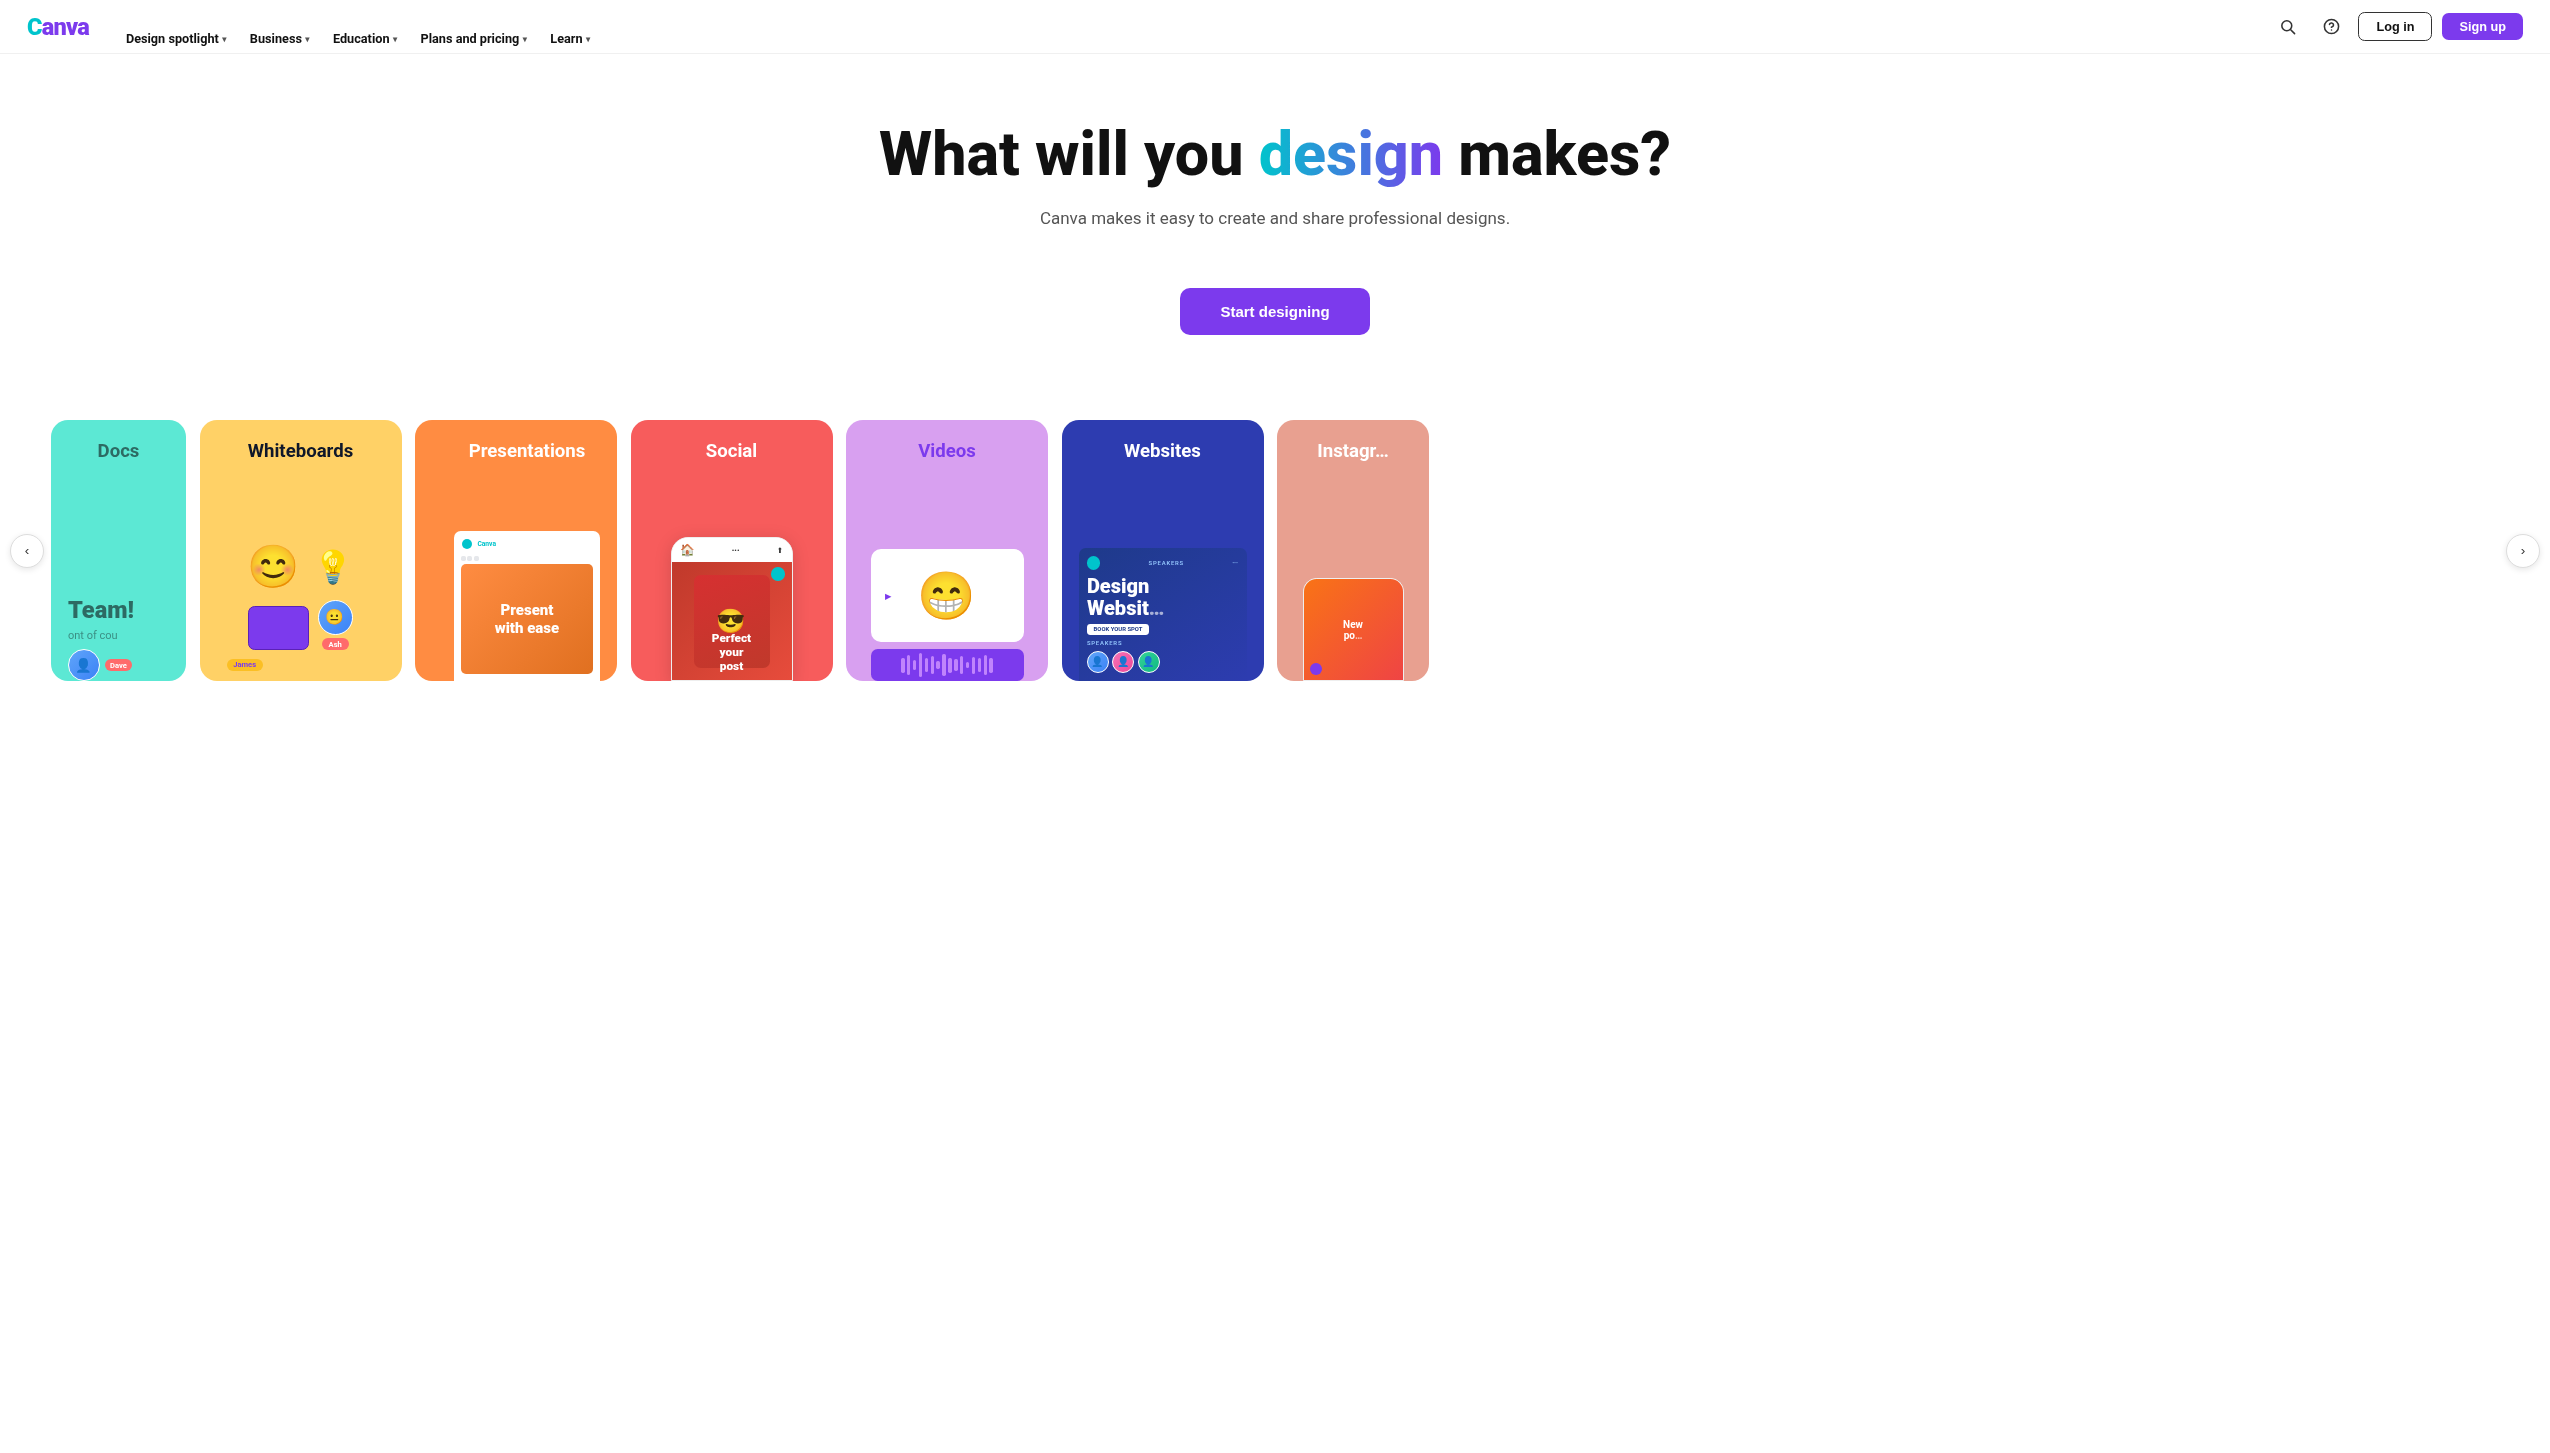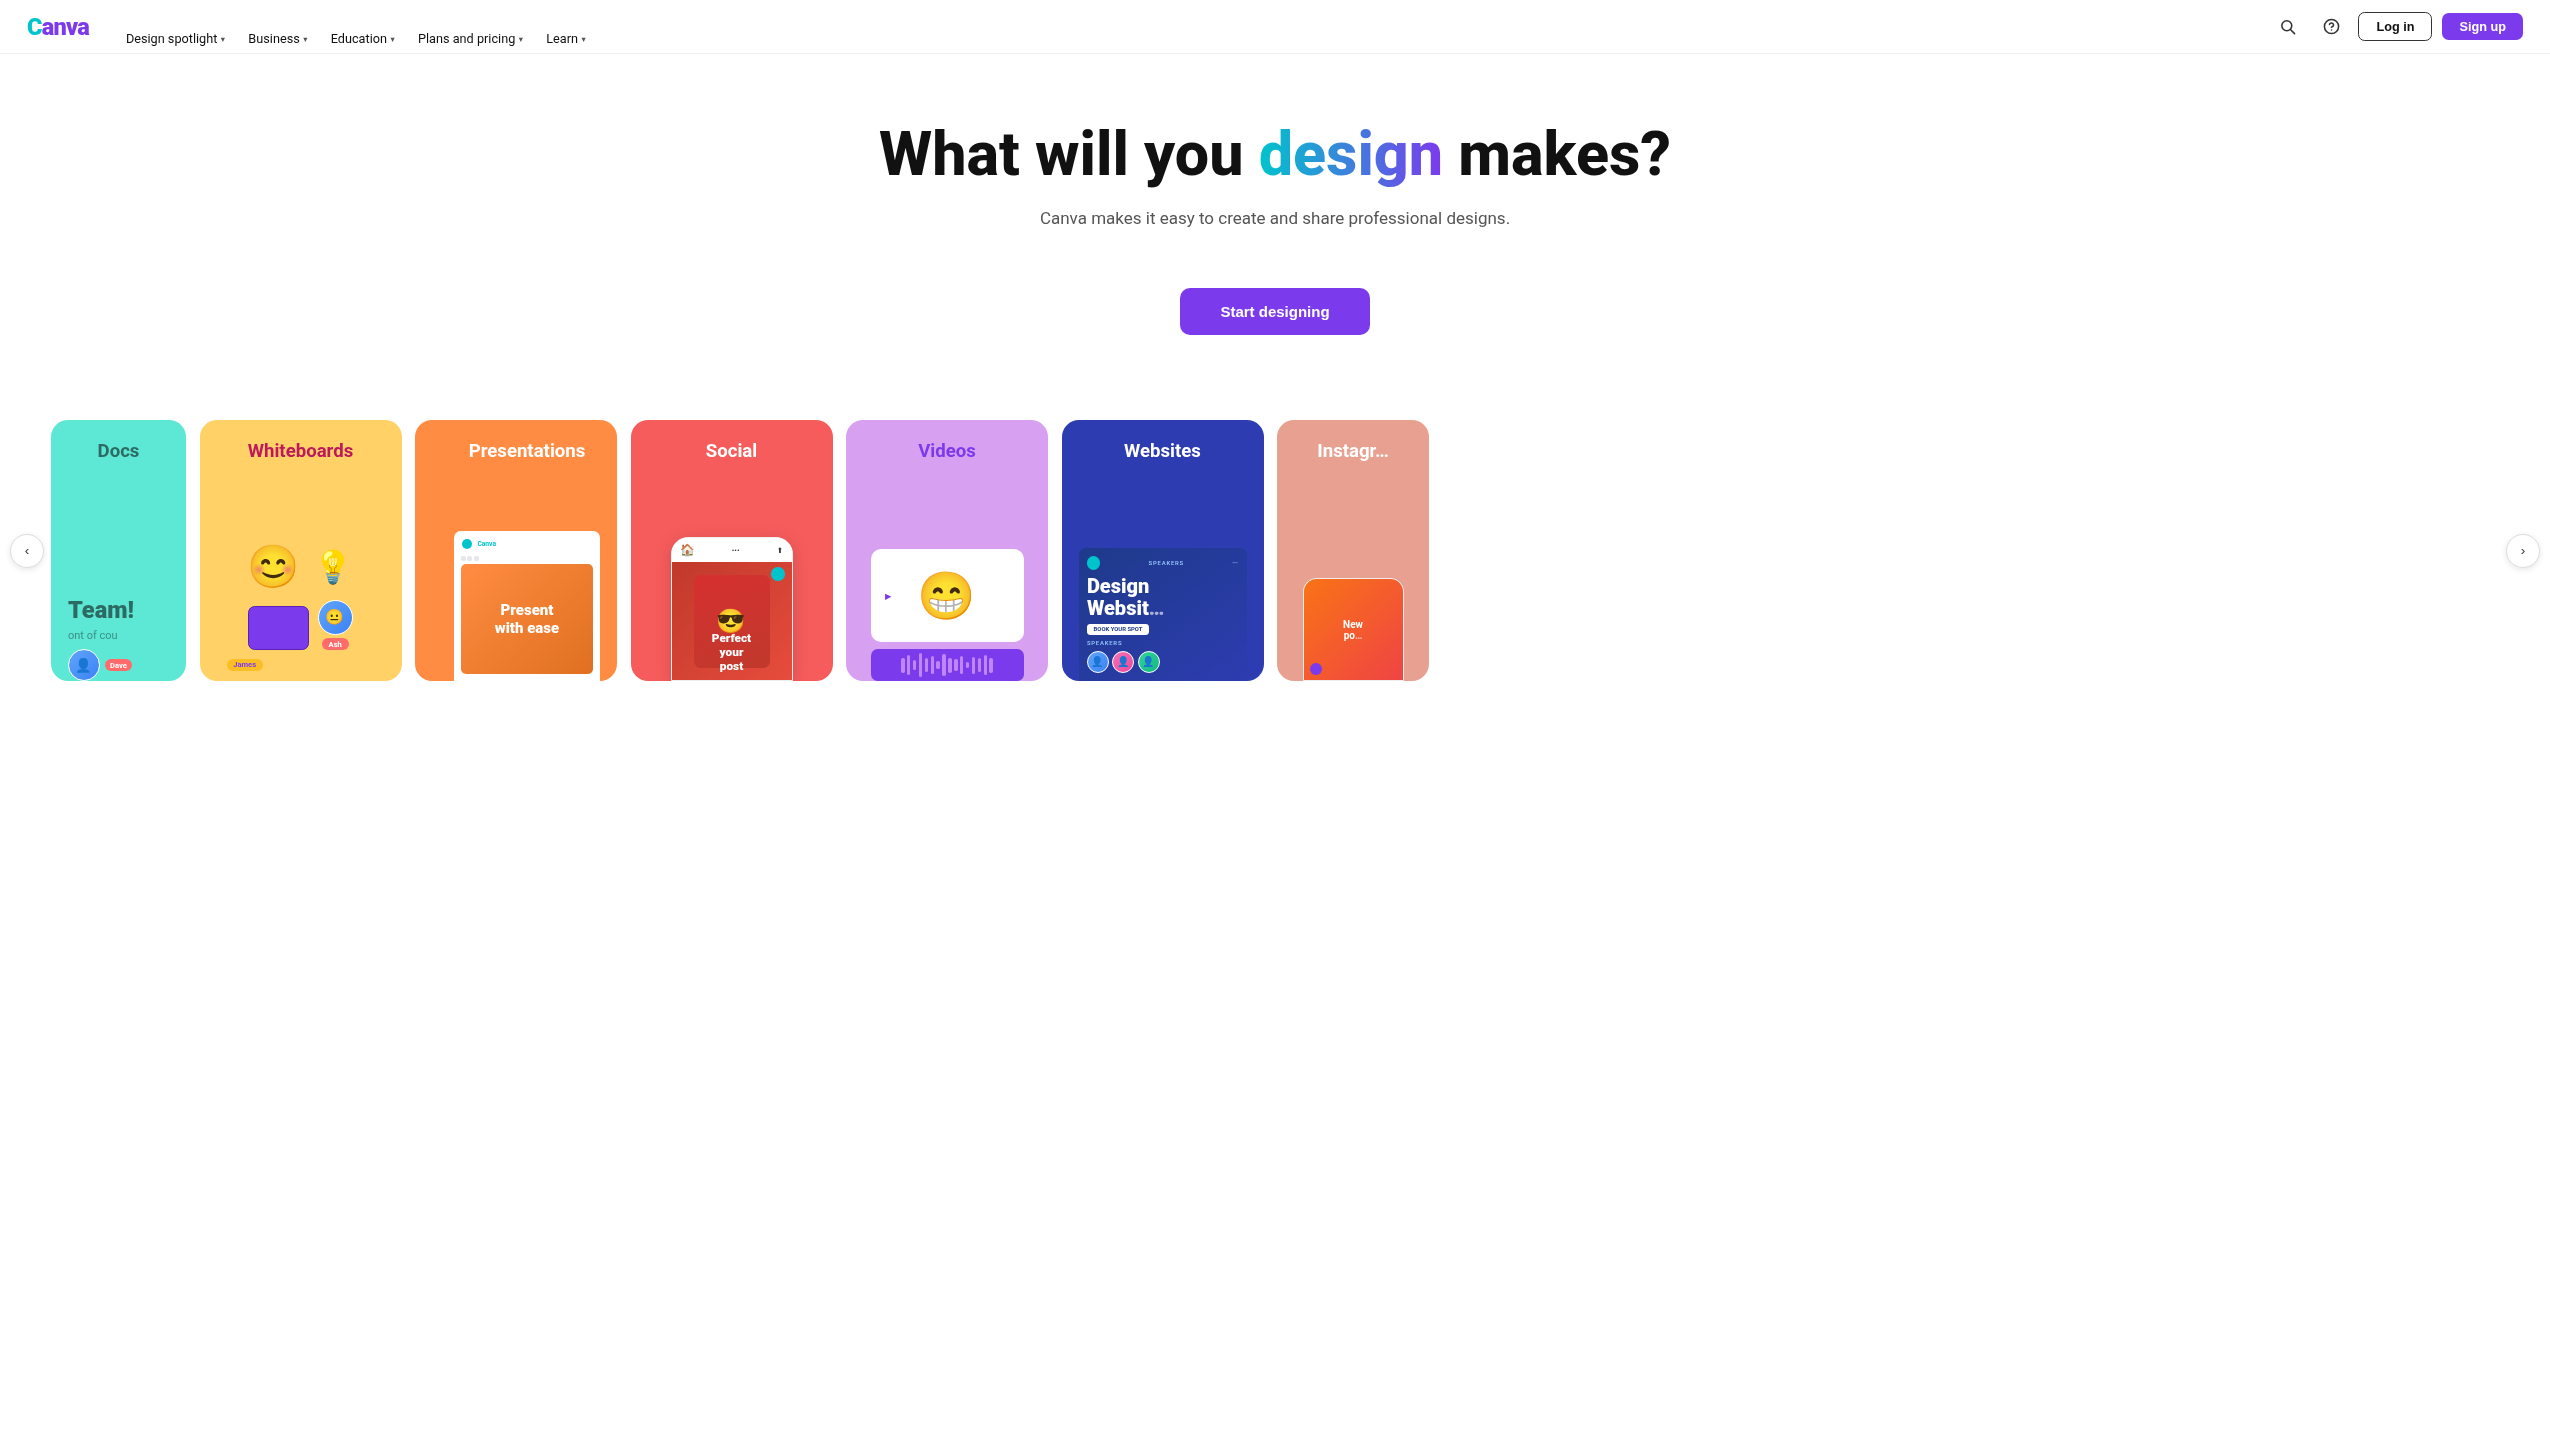--- a/index.html
+++ b/index.html
@@ -32,21 +32,21 @@
       flex: 1;
     }
     .nav-item {
       display: flex;
       align-items: center;
       gap: 3.4px;
       padding: 6.7px 10px;
       border-radius: 6.7px;
       cursor: pointer;
       font-size: 12.7px;
-      font-weight: 400;
+      font-weight: 700;
       color: #111;
       transition: background 0.15s;
       margin-top: 24px;
     }
     .chevron {
       font-size: 8.4px;
       color: #555;
     }
     .nav-actions {
       display: flex;
@@ -277,21 +277,21 @@
             <div style="font-size:11px;color:#2D6A63;opacity:0.7;">ont of cou</div>
             <div style="display:flex;gap:5px;align-items:center;">
               <div style="width:32px;height:32px;border-radius:50%;background:linear-gradient(135deg,#60A5FA,#3B82F6);border:1.7px solid white;display:flex;align-items:center;justify-content:center;font-size:13.5px;">👤</div>
               <div style="background:#FF6B6B;color:#fff;font-size:7.6px;font-weight:700;padding:1.7px 5px;border-radius:8.4px;">Dave</div>
             </div>
           </div>
         </div>
       </div>
 
       <div class="card card-whiteboards">
-        <span class="card-title" style="color:#be185d;">Whiteboards</span>
+        <span class="card-title" style="color:#0f172a;">Whiteboards</span>
         <div class="card-img">
           <div style="display:flex;flex-direction:column;gap:8.4px;width:100%;padding-bottom:10px;">
             <div style="display:flex;align-items:center;gap:13.5px;justify-content:center;">
               <span style="font-size:42px;">😊</span>
               <span style="font-size:32px;">💡</span>
             </div>
             <div style="display:flex;align-items:flex-end;gap:8.4px;justify-content:center;">
               <div style="background:#7C3AED;border-radius:6.7px;width:61px;height:44px;border:1.7px solid #5B21B6;"></div>
               <div style="display:flex;flex-direction:column;align-items:center;gap:3.4px;">
                 <div style="width:35px;height:35px;border-radius:50%;background:linear-gradient(135deg,#60A5FA,#3B82F6);border:1.7px solid white;display:flex;align-items:center;justify-content:center;font-size:15px;">😐</div>

